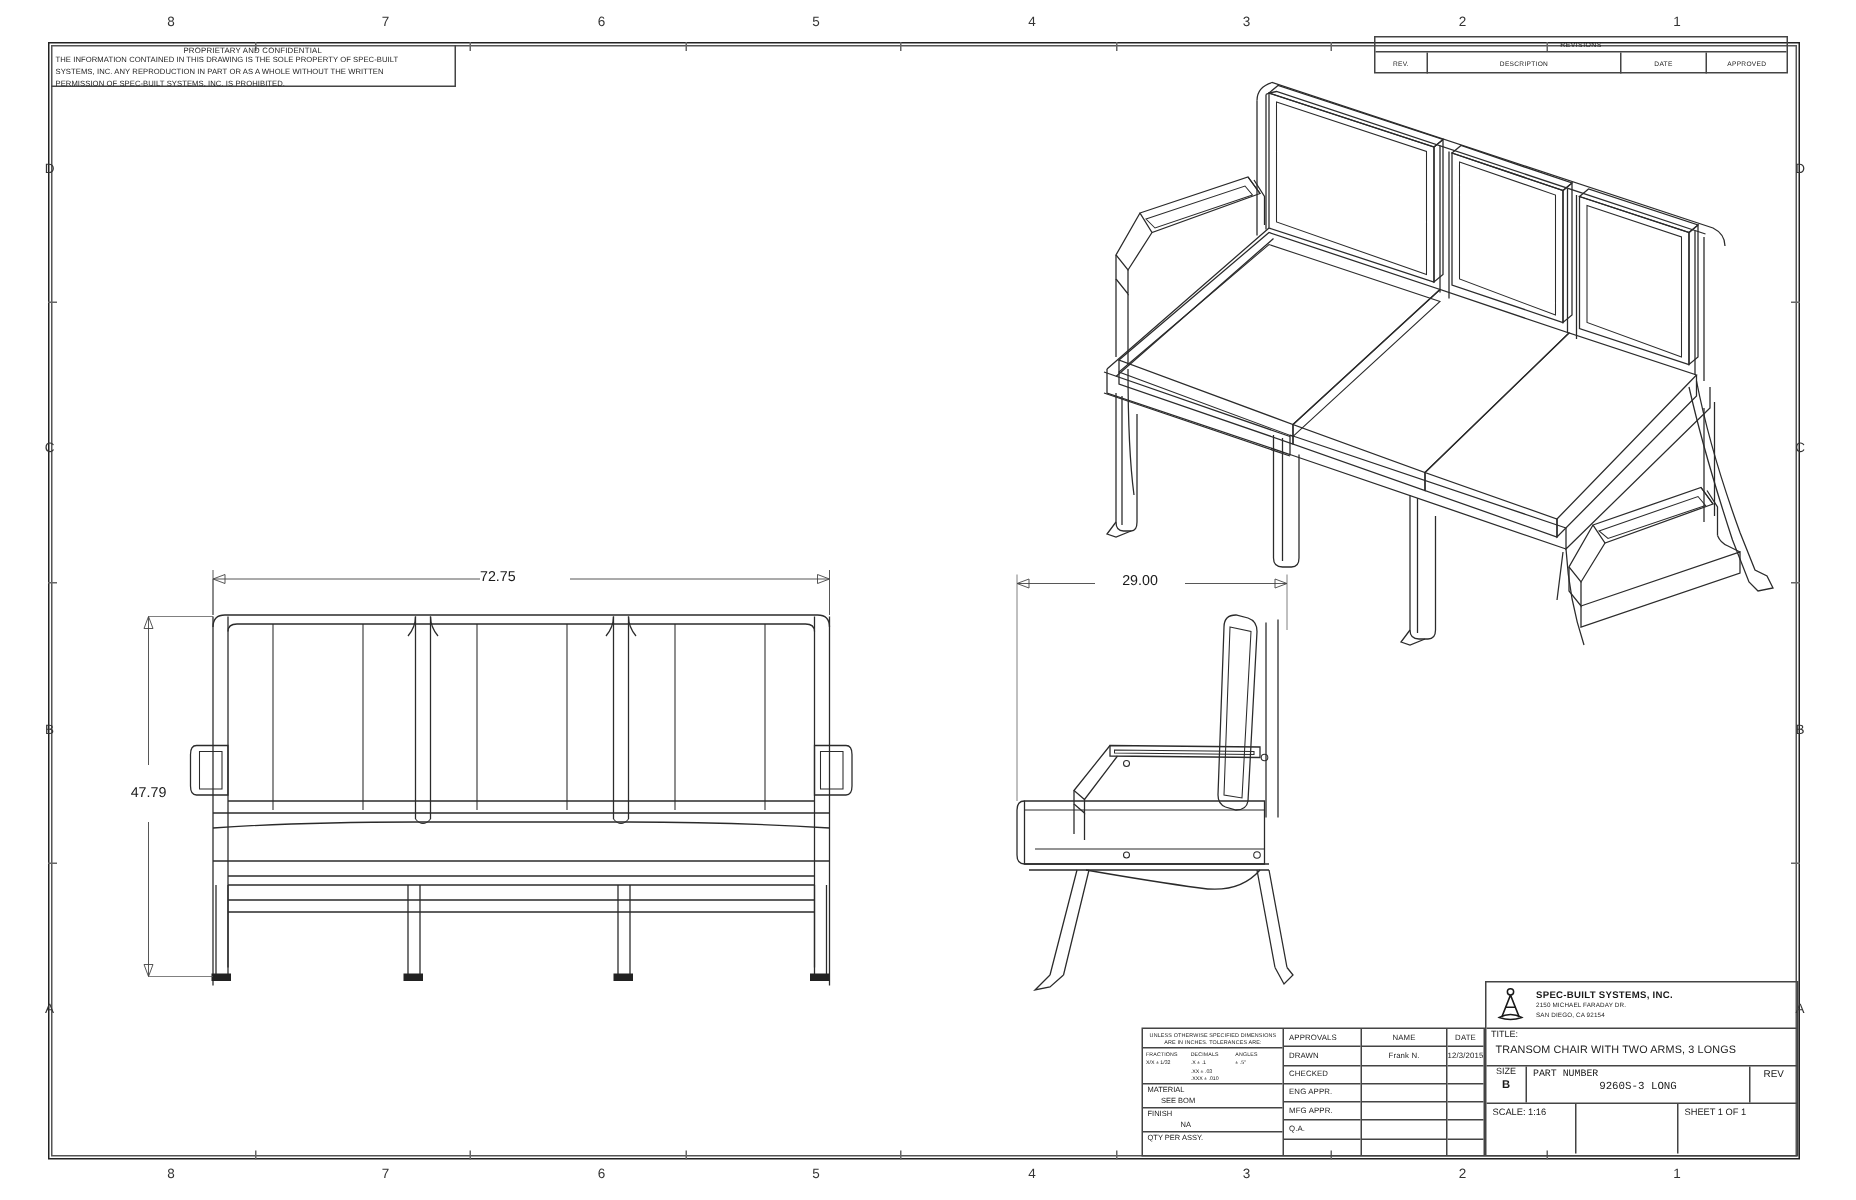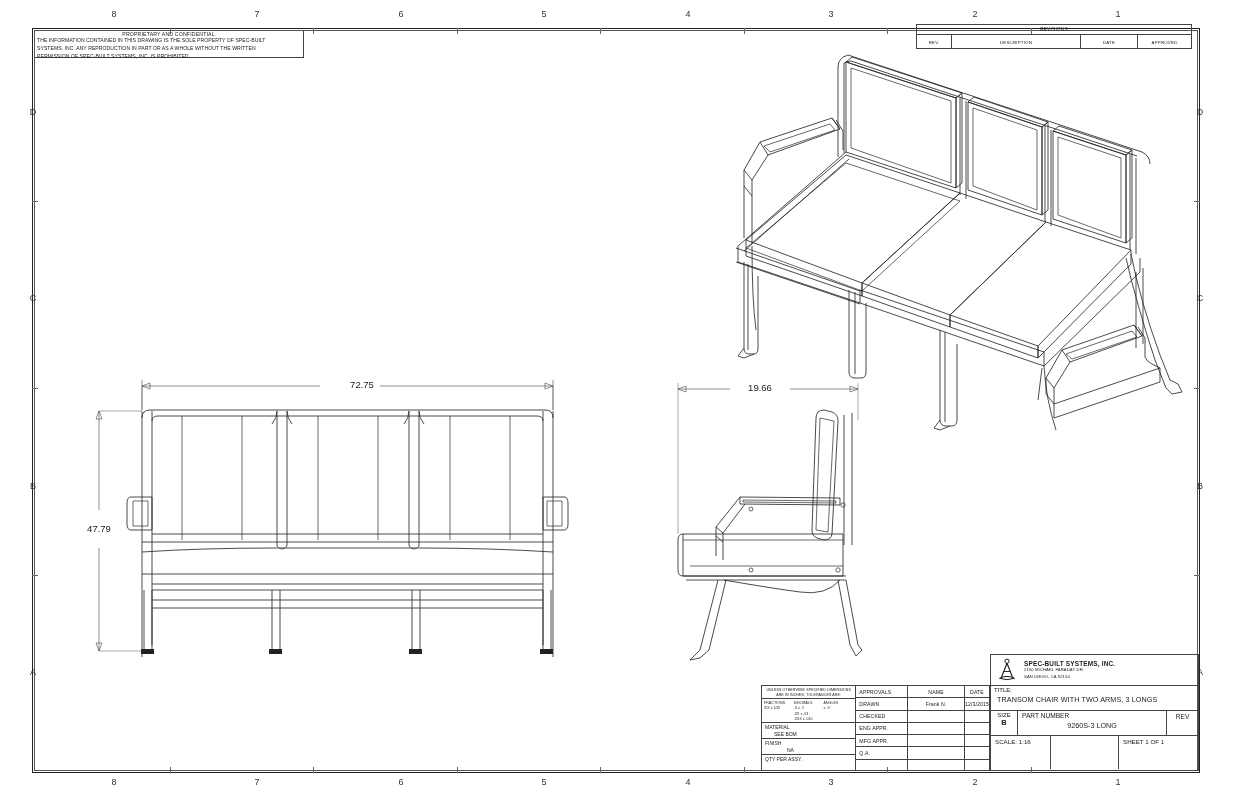--- a/index.html
+++ b/index.html
@@ -49,21 +49,21 @@
   .logo-mark{width:20px;height:24px;flex:none;}
   .co-name{font-size:6.4px;font-weight:bold;letter-spacing:.2px;}
   .co-addr{font-size:4.2px;line-height:1.45;letter-spacing:.1px;color:#222;}
   .title-row{height:25px;border-bottom:1px solid #444;box-sizing:border-box;padding:1px 3px;}
   .title-lbl{font-size:6px;}
   .title-val{font-size:7.2px;letter-spacing:.1px;padding-left:3px;margin-top:2px;}
   .pn-row{height:25px;border-bottom:1px solid #444;box-sizing:border-box;display:flex;}
   .sizecell{width:27px;border-right:1px solid #444;box-sizing:border-box;text-align:center;}
   .sizecell .l{font-size:6px;margin-top:1px;}
   .sizecell .v{font-size:7.5px;font-weight:bold;}
-  .pncell{flex:1;border-right:1px solid #444;box-sizing:border-box;}
+  .pncell{flex:1;border-right:1px solid #444;box-sizing:border-box;font-family:Liberation Mono, monospace;}
   .pncell .l{font-size:6.6px;padding-left:4px;margin-top:1px;}
   .pncell .v{font-size:7.2px;text-align:center;margin-top:2px;}
   .revcell{width:31px;box-sizing:border-box;text-align:center;font-size:6.6px;padding-top:2px;}
   .foot-row{height:33px;box-sizing:border-box;display:flex;}
   .scalecell{width:60px;border-right:1px solid #444;box-sizing:border-box;font-size:6.2px;padding:2px 0 0 4px;}
   .midcell{width:68px;border-right:1px solid #444;box-sizing:border-box;}
   .sheetcell{flex:1;box-sizing:border-box;font-size:6.2px;padding:2px 0 0 4px;}
 
   
   .dwg{position:absolute;left:0;top:0;width:1237px;height:800px;pointer-events:none;}
@@ -317,23 +317,23 @@
       <path class="dim" d="M99 651 L96 643 L102 643 Z" fill="#444"></path>
       <path class="thin" d="M99 411 L142 411 M99 651 L142 651"></path>
 
       <path class="dim" d="M678 389 L730 389 M790 389 L858 389"></path>
       <path class="dim" d="M678 389 L686 386 L686 392 Z" fill="#444"></path>
       <path class="dim" d="M858 389 L850 386 L850 392 Z" fill="#444"></path>
       <path class="thin" d="M678 383 L678 534 M858 383 L858 420"></path>
     </g>
   </svg>
 
-  <div style="position:absolute;left:332px;top:379px;width:60px;text-align:center;font-size:9.5px;color:#1a1a1a;">72.75</div>
+  <div style="position:absolute;left:320px;top:379px;width:60px;font-size:9.5px;color:#1a1a1a;">72.75</div>
   <div style="position:absolute;left:78px;top:523px;width:42px;text-align:center;font-size:9.5px;color:#1a1a1a;">47.79</div>
-  <div style="position:absolute;left:730px;top:382px;width:60px;text-align:center;font-size:9.5px;color:#1a1a1a;">19.66</div>
+  <div style="position:absolute;left:730px;top:382px;width:60px;text-align:center;font-size:9.5px;color:#1a1a1a;">29.00</div>
 
   <div class="tblock">
 
     <div class="tb-left">
 
       <div class="tolcol">
         <div class="tol-note">
           <span>UNLESS OTHERWISE SPECIFIED DIMENSIONS</span><br>
           <span>ARE IN INCHES.  TOLERANCES ARE:</span>
         </div>

